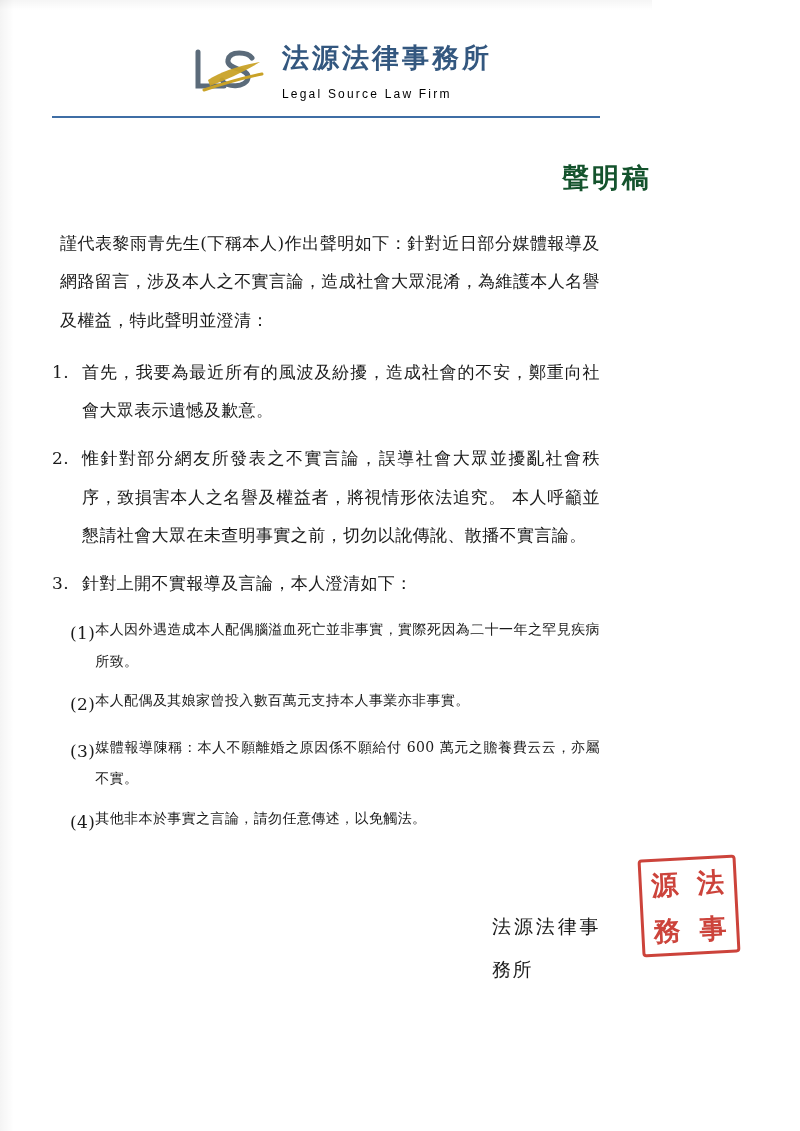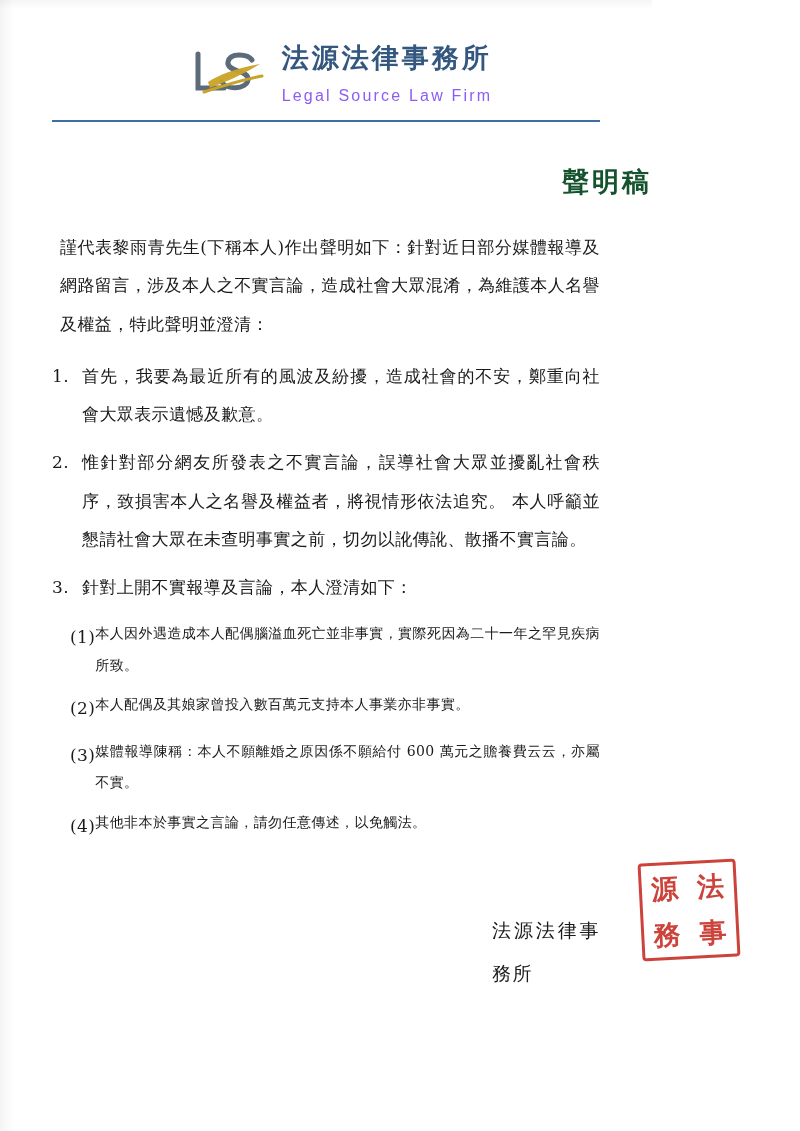--- a/index.html
+++ b/index.html
@@ -46,23 +46,23 @@
   }
   .firm-name-cn {
     font-family: "DejaVu Serif", "Liberation Serif", serif;
     font-size: 27px;
     font-weight: 700;
     letter-spacing: 3px;
     color: #33577f;
   }
   .firm-name-en {
     font-family: "Liberation Sans", sans-serif;
-    font-size: 16px;
+    font-size: 12px;
     letter-spacing: 2.2px;
-    color: #8b5cf6;
+    color: #000000;
     margin-top: 17px;
   }
 
   .rule {
     margin: 16px 52px 0 52px;
     border-top: 2px solid #3f6ea5;
     height: 0;
   }
 
   

